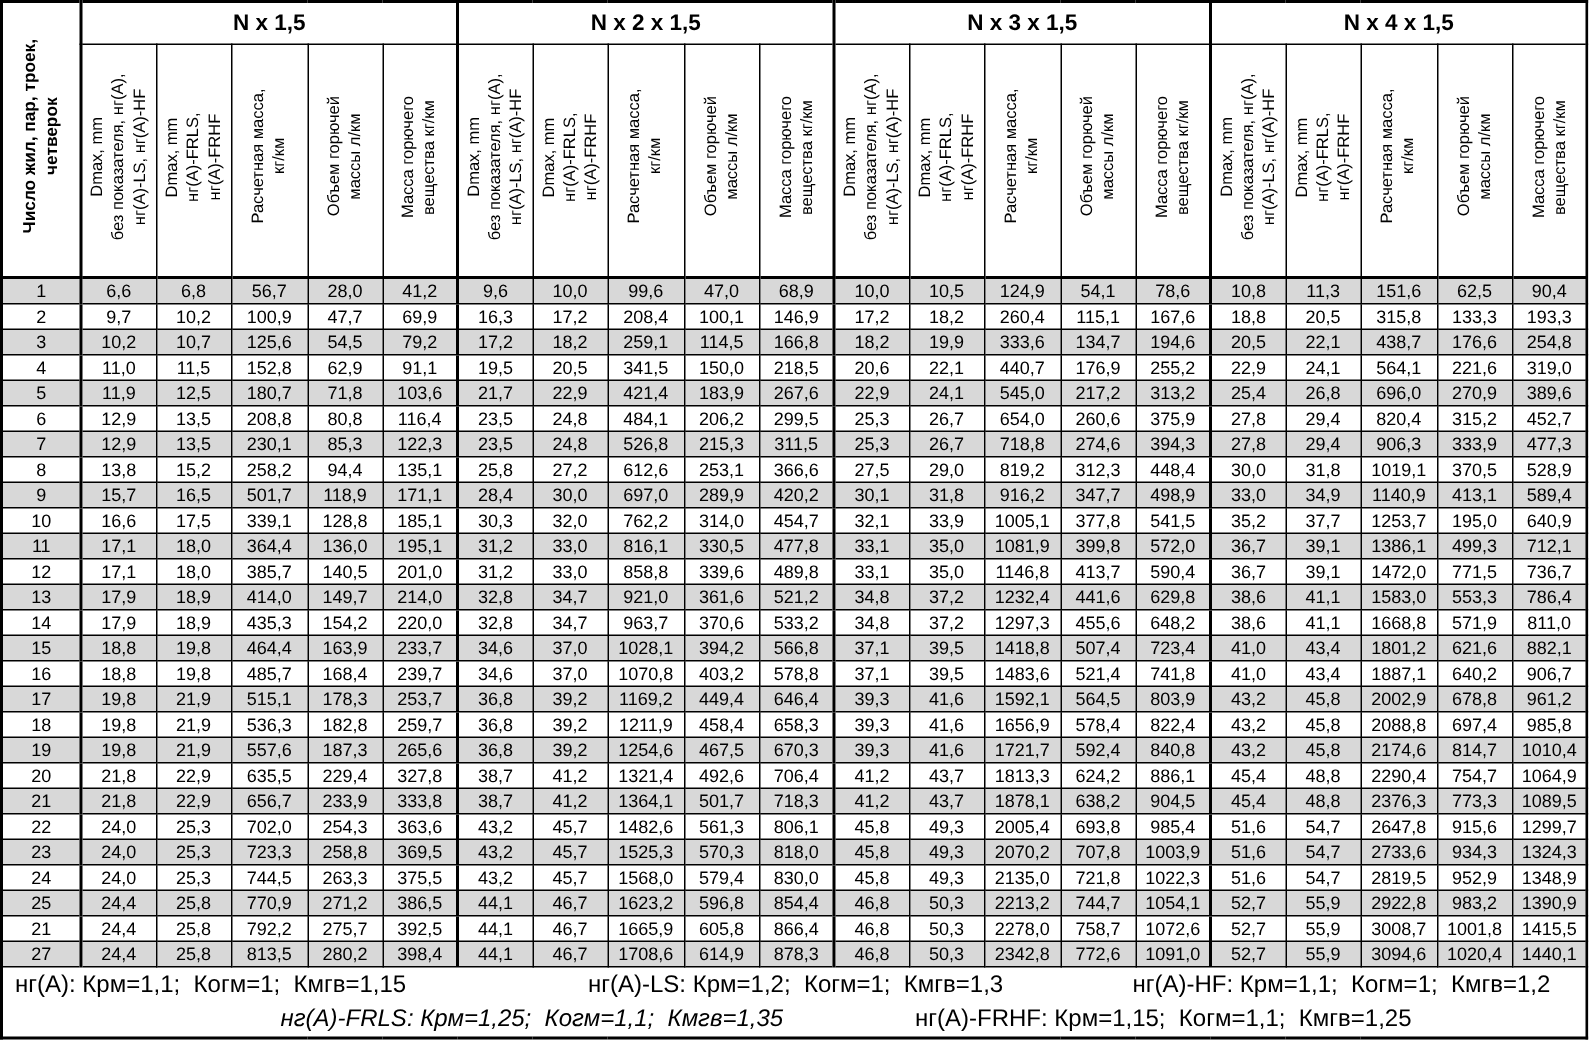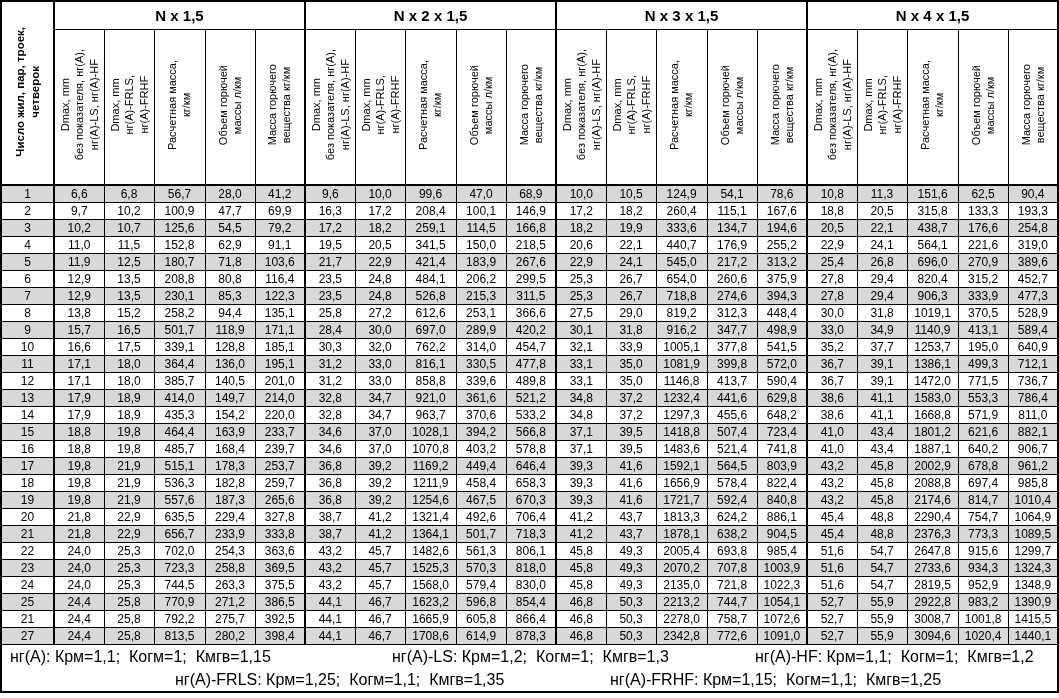--- a/index.html
+++ b/index.html
@@ -37,21 +37,21 @@
   tbody tr.shaded td { background: #d8d8d8; }
   tbody tr.plain td { background: #ffffff; }
   td.footer-cell {
     height: 46px; background: #fff; padding: 0; border-top: 1px solid #000;
   }
   .fline { position: relative; height: 23px; font-size: 16px; line-height: 23px; text-align: left; }
   .fline span { position: absolute; top: 0; white-space: pre; }
   .fn-a   { left: 8px; }
   .fn-ls  { left: 390px; }
   .fn-hf  { left: 753px; }
-  .fn-frls { left: 173px; }
+  .fn-frls { left: 185px; font-style: italic; }
   .fn-frhf { left: 608px; }
 </style>
 </head>
 <body>
 
 <div class="page">
   <table class="cable-table">
     <colgroup>
       <col style="width:53px">
       <col style="width:50px">

